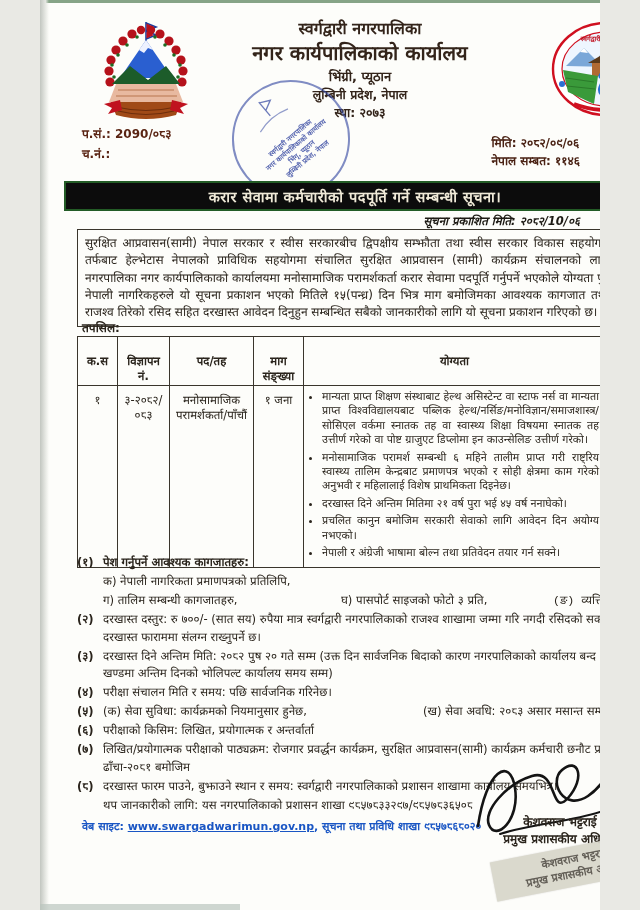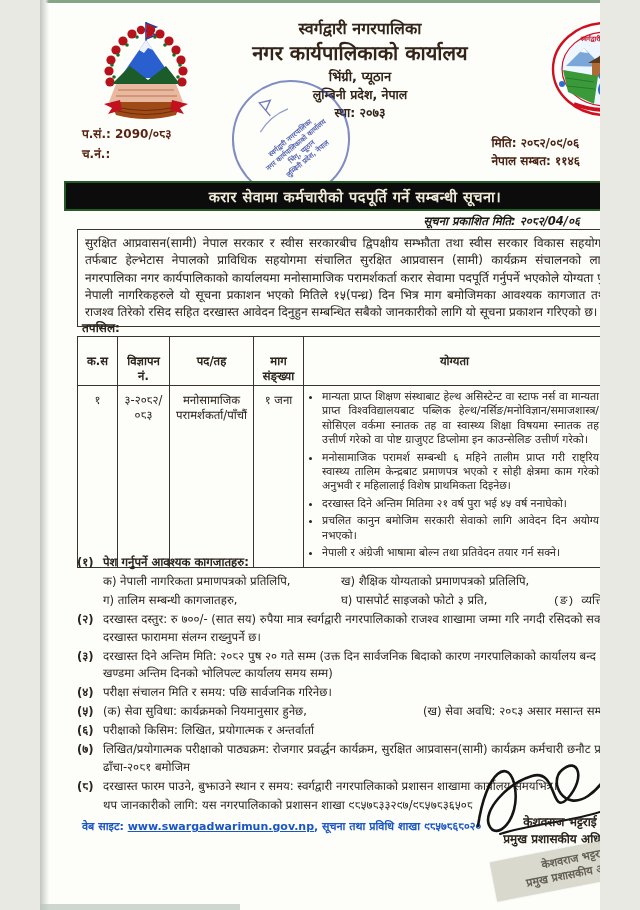--- a/index.html
+++ b/index.html
@@ -196,21 +196,21 @@
     <div>च.नं.:</div>
   </div>
   <div class="dateblock">
     <div>मिति: २०८२/०९/०६</div>
     <div>नेपाल सम्बत: ११४६</div>
   </div>
 
   <div class="banner">
     <span>करार सेवामा कर्मचारीको पदपूर्ति गर्ने सम्बन्धी सूचना।</span>
   </div>
-  <div class="published">सूचना प्रकाशित मिति: २०८२/04/०६</div>
+  <div class="published">सूचना प्रकाशित मिति: २०८२/10/०६</div>
 
   <div class="introbox">सुरक्षित आप्रवासन(सामी) नेपाल सरकार र स्वीस सरकारबीच द्विपक्षीय सम्झौता तथा स्वीस सरकार विकास सहयोग एसडीसिको तर्फबाट हेल्भेटास नेपालको प्राविधिक सहयोगमा संचालित सुरक्षित आप्रवासन (सामी) कार्यक्रम संचालनको लागि स्वर्गद्वारी नगरपालिका नगर कार्यपालिकाको कार्यालयमा मनोसामाजिक परामर्शकर्ता करार सेवामा पदपूर्ति गर्नुपर्ने भएकोले योग्यता पुगेका ईच्छुक नेपाली नागरिकहरुले यो सूचना प्रकाशन भएको मितिले १५(पन्ध्र) दिन भित्र माग बमोजिमका आवश्यक कागजात तथा विवरण र राजश्व तिरेको रसिद सहित दरखास्त आवेदन दिनुहुन सम्बन्धित सबैको जानकारीको लागि यो सूचना प्रकाशन गरिएको छ।</div>
   <div class="tapasil">तपसिल:</div>
 
   <table class="vtable">
     <colgroup>
       <col style="width:40px">
         <col style="width:52px">
         <col style="width:84px">
       <col style="width:50px">
@@ -247,21 +247,20 @@
     </tbody>
   </table>
 
   <div class="notes">
     <div class="note">
       <span class="mark">(१)</span>
       <b class="lead">पेश गर्नुपर्ने आवश्यक कागजातहरु:</b>
     </div>
     <div class="docrow">
       <span class="c1">क) नेपाली नागरिकता प्रमाणपत्रको प्रतिलिपि,</span>
-      <span class="c2">ख) शैक्षिक योग्यताको प्रमाणपत्रको प्रतिलिपि,</span>
     </div>
     <div class="docrow">
       <span class="c1">ग) तालिम सम्बन्धी कागजातहरु,</span>
       <span class="c2">घ) पासपोर्ट साइजको फोटो ३ प्रति,</span>
       <span class="c3">(ङ)  व्यक्तिगत विवरण</span>
     </div>
     <div class="note">
       <span class="mark">(२)</span>
       <span>दरखास्त दस्तुर: रु ७००/- (सात सय) रुपैया मात्र स्वर्गद्वारी नगरपालिकाको राजश्व शाखामा जम्मा गरि नगदी रसिदको सक्कली भौचर दरखास्त फाराममा संलग्न राख्नुपर्ने छ।</span>
     </div>

